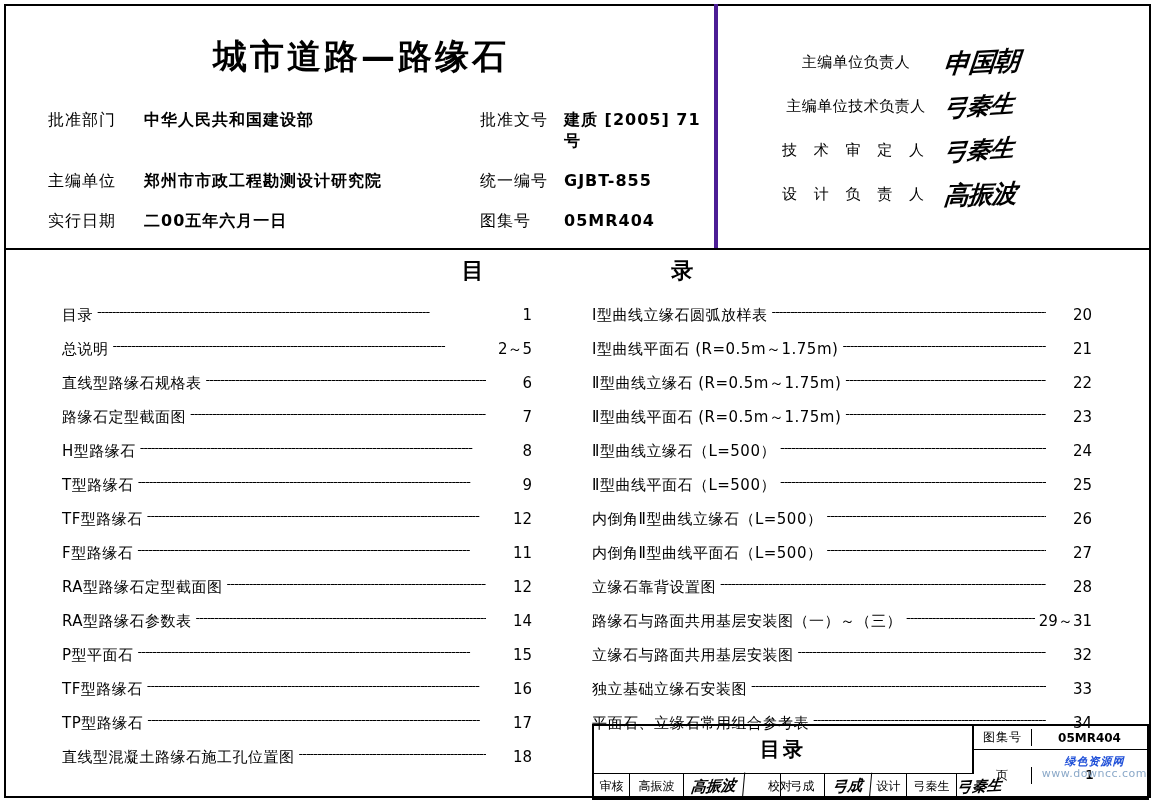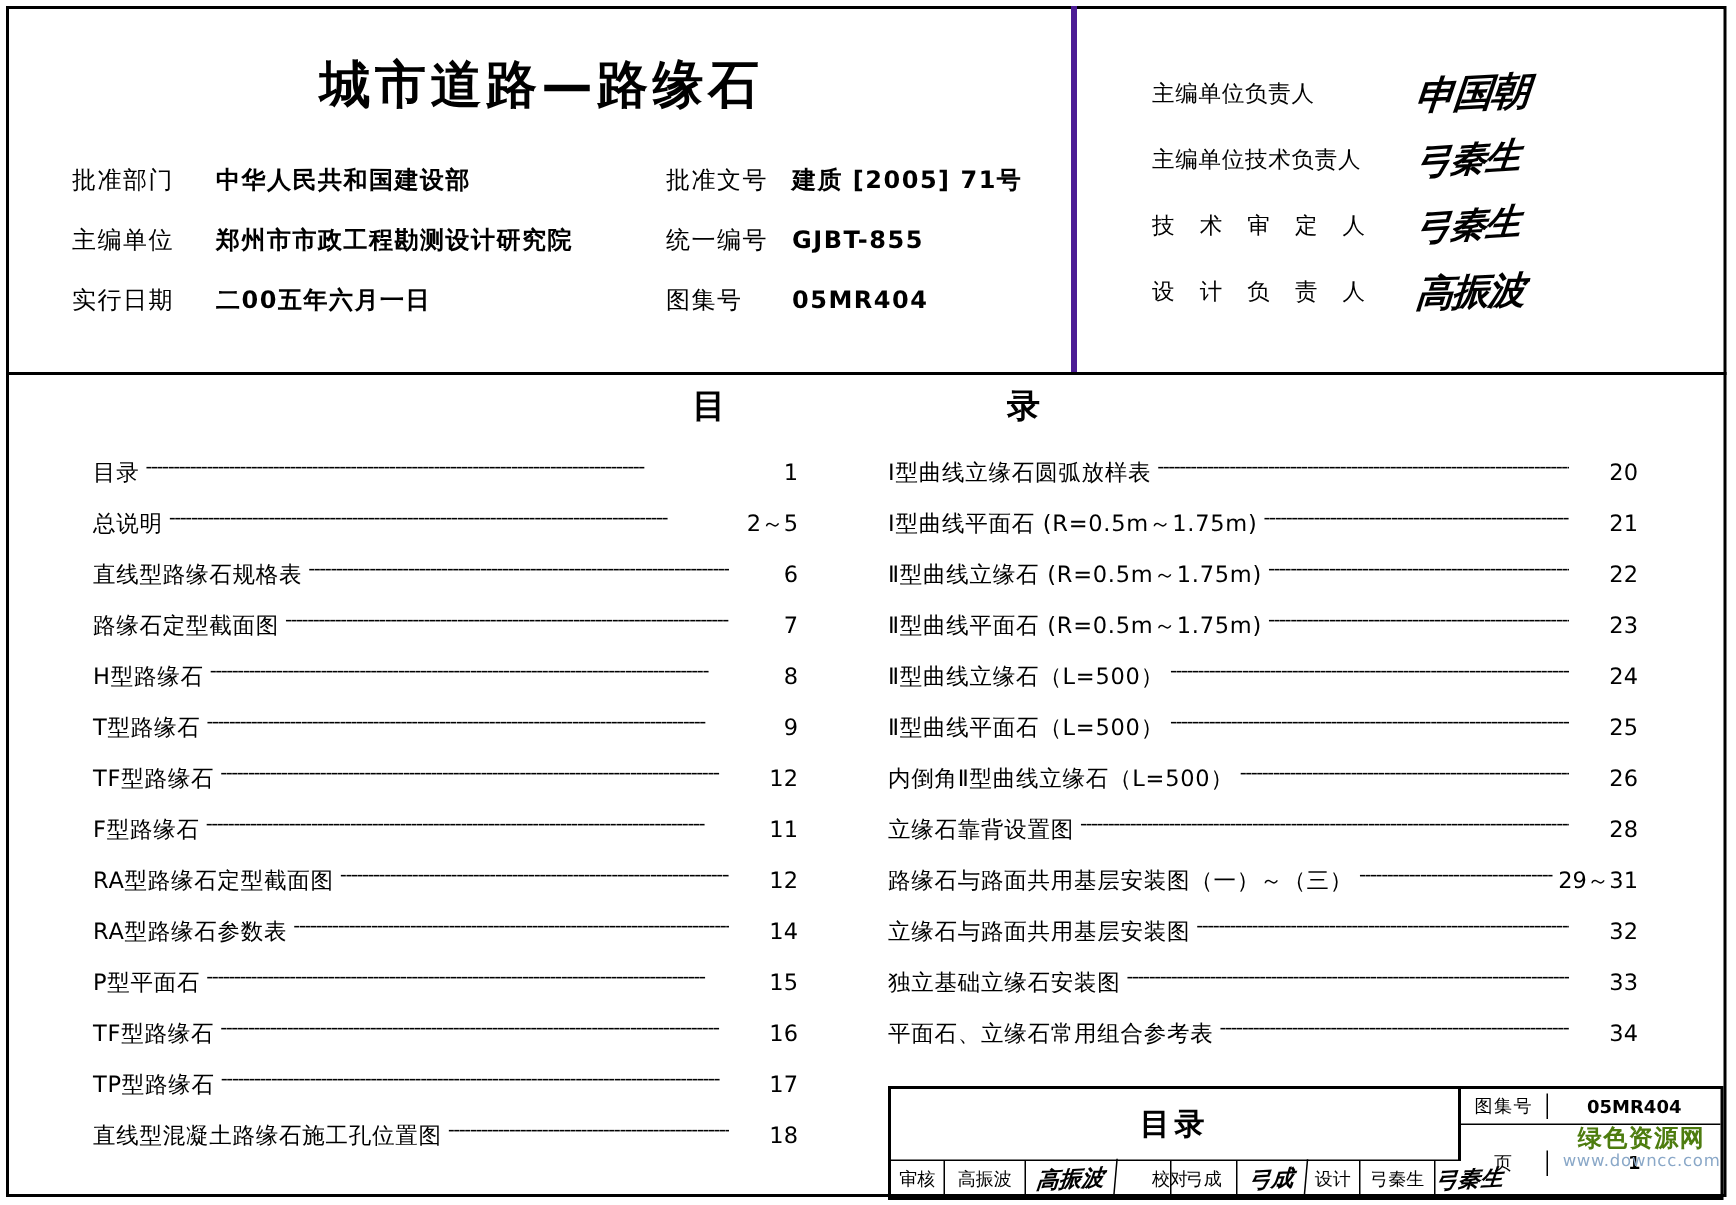--- a/index.html
+++ b/index.html
@@ -43,27 +43,27 @@
   .meta-row{
     display:flex;align-items:baseline;margin-bottom:19px;
   }
   .meta-label{
     width:96px;flex:0 0 96px;letter-spacing:1px;
   }
   .meta-value{
     flex:0 0 300px;font-weight:bold;letter-spacing:1px;
   }
   .meta-label2{
-    width:84px;flex:0 0 84px;letter-spacing:1px;
+    width:84px;flex:0 0 84px;letter-spacing:1px;margin-left:36px;
   }
   .meta-value2{
     flex:1;font-weight:bold;letter-spacing:1px;
   }
   .sig-list{
-    position:absolute;left:50px;top:36px;right:6px;
+    position:absolute;left:50px;top:36px;right:6px;text-align:center;
   }
   .sig-row{
     display:flex;align-items:center;height:44px;
   }
   .sig-label{
     width:176px;flex:0 0 176px;font-size:15px;letter-spacing:0.5px;
     white-space:nowrap;
   }
   .sig-label.sp{letter-spacing:6px;}
   .sig-name{
@@ -142,21 +142,21 @@
     font-family:"DejaVu Serif","Liberation Serif",serif;
     font-style:italic;font-weight:bold;font-size:15px;
     transform:skewX(-8deg) rotate(-3deg);
   }
   
   .watermark{
     position:absolute;right:10px;bottom:22px;
     text-align:center;line-height:1.15;
     pointer-events:none;
   }
-  .wm1{color:#4d7c0f;font-size:16px;font-weight:bold;letter-spacing:1px;}
+  .wm1{color:#1d4ed8;font-size:11px;font-weight:bold;letter-spacing:1px;font-style:italic;}
   .wm2{color:#8aa8c8;font-size:11px;letter-spacing:0.5px;}
 </style>
 </head>
 <body>
 
 <div class="page">
 
   <div class="frame"></div>
 
   <div class="header">
@@ -312,20 +312,25 @@
       </div>
     <div class="toc-item">
         <span class="toc-label">Ⅱ型曲线平面石（L=500）</span>
         <span class="toc-dots"></span>
         <span class="toc-page">25</span>
       </div>
     <div class="toc-item">
         <span class="toc-label">内倒角Ⅱ型曲线立缘石（L=500）</span>
         <span class="toc-dots"></span>
         <span class="toc-page">26</span>
+      </div>
+    <div class="toc-item">
+        <span class="toc-label">内倒角Ⅱ型曲线平面石（L=500）</span>
+        <span class="toc-dots"></span>
+        <span class="toc-page">27</span>
       </div>
     <div class="toc-item">
         <span class="toc-label">立缘石靠背设置图</span>
         <span class="toc-dots"></span>
         <span class="toc-page">28</span>
       </div>
     <div class="toc-item">
         <span class="toc-label">路缘石与路面共用基层安装图（一）～（三）</span>
         <span class="toc-dots"></span>
         <span class="toc-page">29～31</span>

